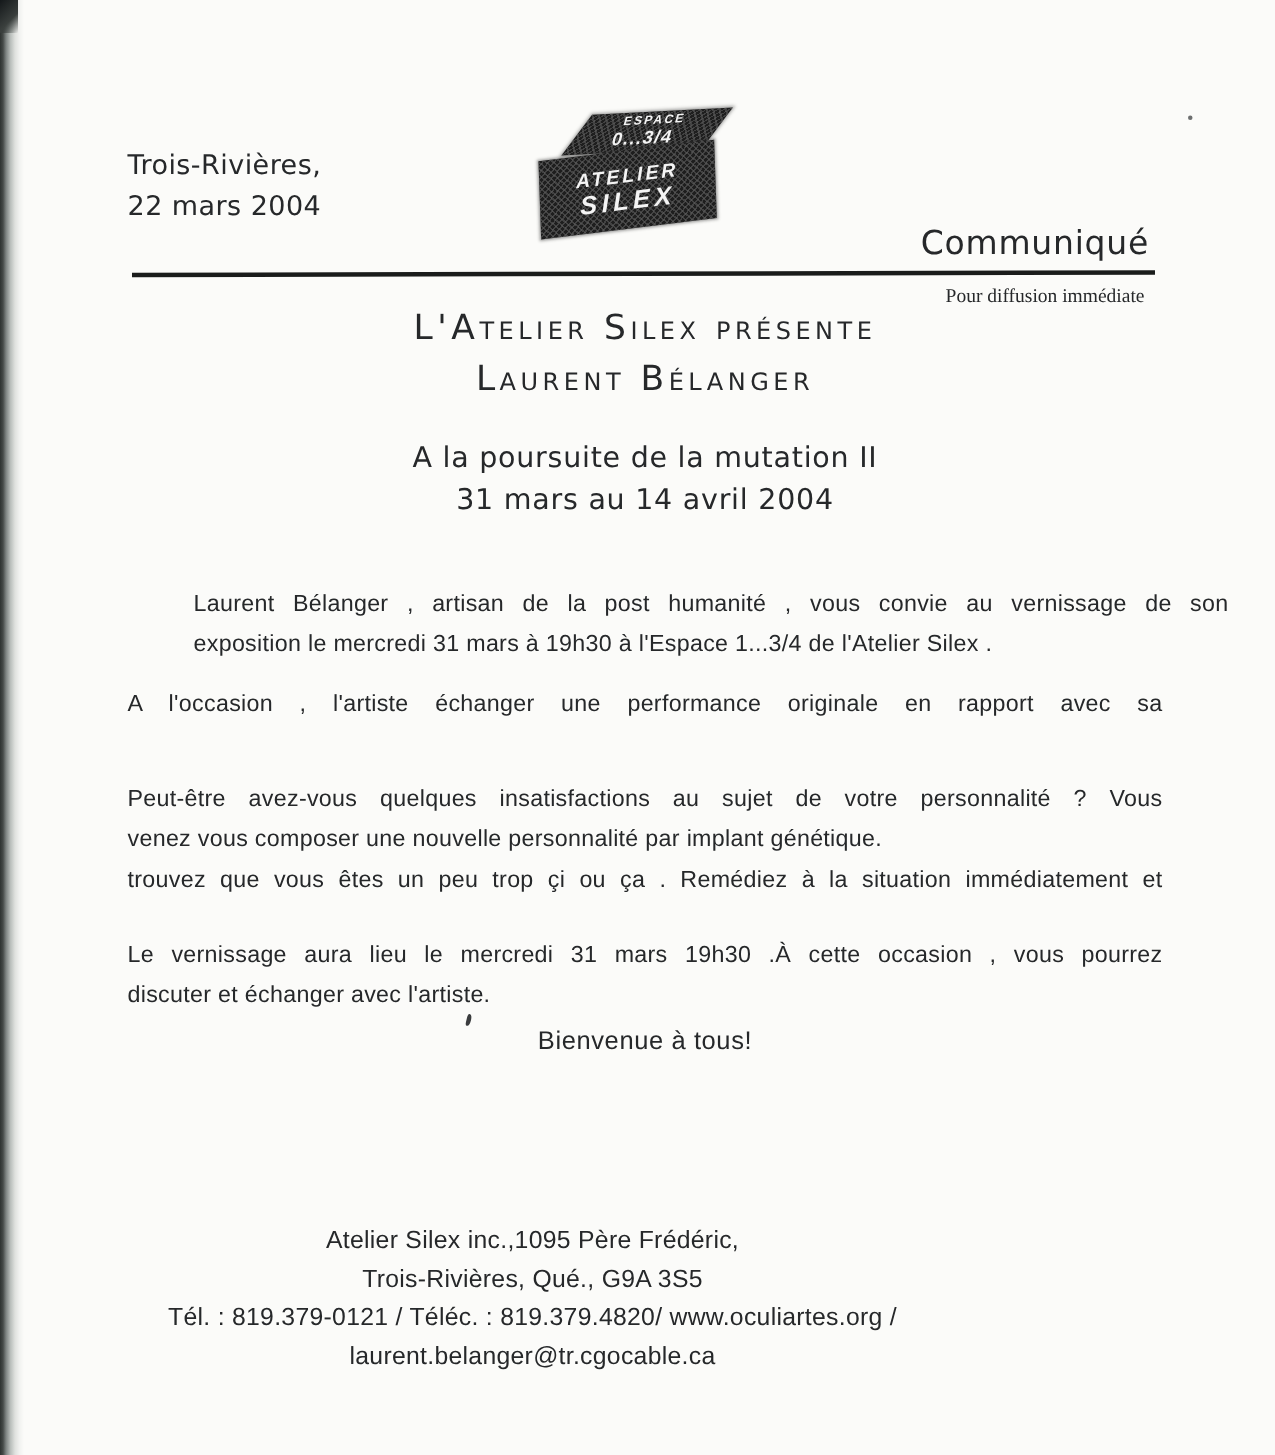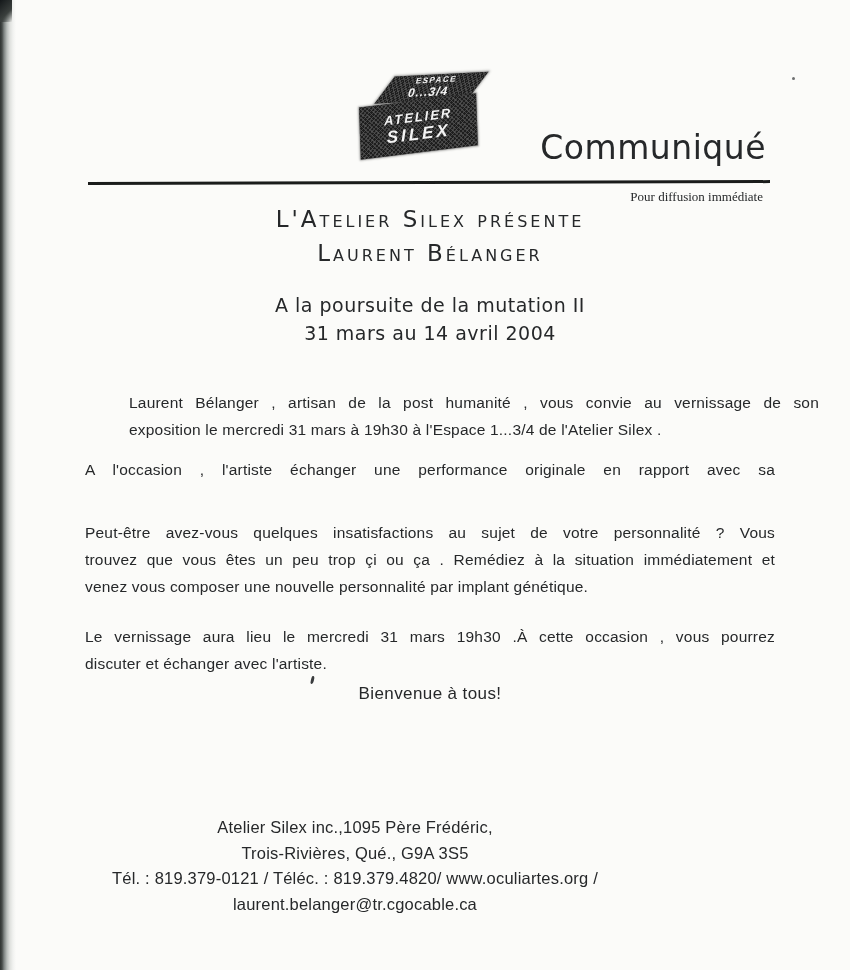--- a/index.html
+++ b/index.html
@@ -44,23 +44,23 @@
   }
   .logo-top{position:absolute;left:30px;top:3px;width:94px;height:26px;transform:skewX(-40deg);}
   .logo-top .t1{font-size:8px;font-weight:bold;letter-spacing:1.5px;line-height:1.1;transform:skewX(26deg);}
   .logo-top .t2{font-size:12px;font-weight:bold;letter-spacing:1px;line-height:1.05;transform:skewX(26deg);}
   .logo-front{position:absolute;left:3px;top:28px;width:118px;height:52px;transform:rotate(-4deg) skewX(-5deg);}
   .logo-front .f1{font-size:13px;font-weight:bold;font-style:italic;letter-spacing:2px;line-height:1.15;}
   .logo-front .f2{font-size:17px;font-weight:bold;font-style:italic;letter-spacing:3px;line-height:1.05;}
 
   
   .masthead-title{
-    position:absolute;right:84px;top:132px;
+    position:absolute;right:84px;top:147px;
     font-family:"DejaVu Sans",sans-serif;
-    font-size:33px;line-height:32px;letter-spacing:.5px;
+    font-size:22px;line-height:32px;letter-spacing:.5px;
   }
   .rule{
     position:absolute;left:88px;right:80px;top:181px;height:3px;
     background:#1a1c1b;transform:rotate(-0.15deg);
   }
   .masthead-sub{
     position:absolute;right:87px;top:186px;
     font-family:Liberation Serif, serif;
     font-size:13px;line-height:22px;
   }
@@ -98,20 +98,24 @@
 </head>
 <body>
 
 <div class="page">
 
   <div class="scan-edge-left"></div>
   <div class="scan-corner-tl"></div>
   <div class="speck speck-apostrophe"></div>
   <div class="speck-dot speck"></div>
 
+  <div class="dateline">
+    <div>Trois-Rivières,</div>
+    <div>22 mars 2004</div>
+  </div>
 
   <div class="logo">
     <div class="logo-face logo-top">
       <span class="t1">ESPACE</span>
       <span class="t2">0...3/4</span>
     </div>
     <div class="logo-face logo-front">
       <span class="f1">ATELIER</span>
       <span class="f2">SILEX</span>
     </div>
@@ -128,22 +132,22 @@
 
   <p class="para p1">
     <span class="pline">Laurent Bélanger , artisan de la post humanité , vous convie au vernissage de son</span>
     <span class="pline last">exposition le mercredi 31 mars à 19h30 à l'Espace  1...3/4 de l'Atelier Silex .</span>
   </p>
   <p class="para p2">
     <span class="pline">A l'occasion , l'artiste échanger une performance originale en rapport avec sa</span>
   </p>
   <p class="para p3">
     <span class="pline">Peut-être avez-vous quelques insatisfactions au sujet de votre personnalité ? Vous</span>
+    <span class="pline last">venez vous composer une nouvelle personnalité par implant génétique.</span>
     <span class="pline">trouvez que vous êtes un peu trop çi ou ça . Remédiez à la situation immédiatement et</span>
-    <span class="pline last">venez vous composer une nouvelle personnalité par implant génétique.</span>
   </p>
   <p class="para p4">
     <span class="pline">Le vernissage aura lieu le mercredi 31 mars 19h30 .À cette occasion , vous pourrez</span>
     <span class="pline last">discuter et échanger avec l'artiste.</span>
   </p>
 
   <div class="closing">Bienvenue à tous!</div>
 
   <div class="footer">
     <div>Atelier Silex inc.,1095 Père Frédéric,</div>

